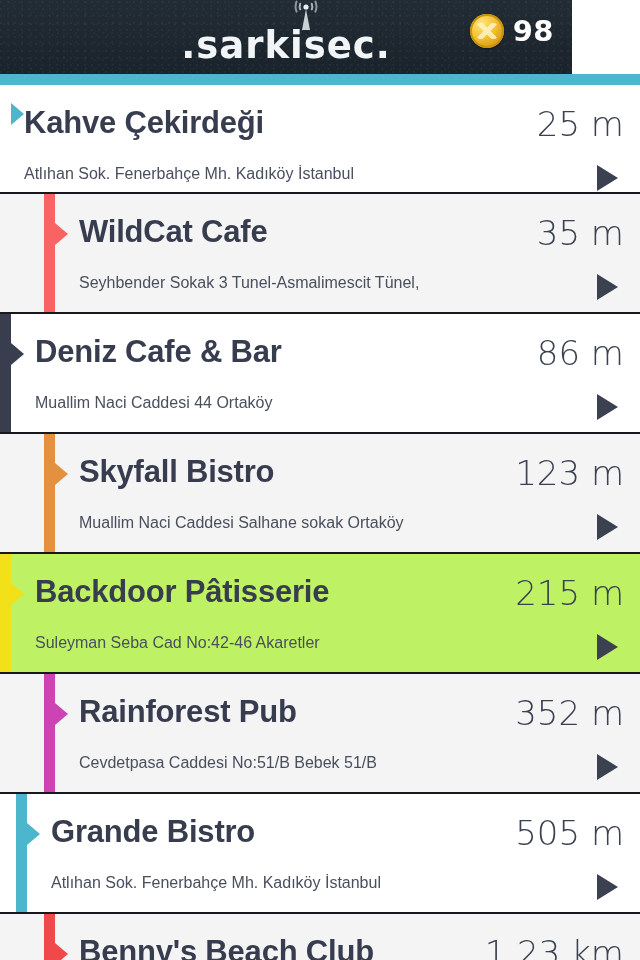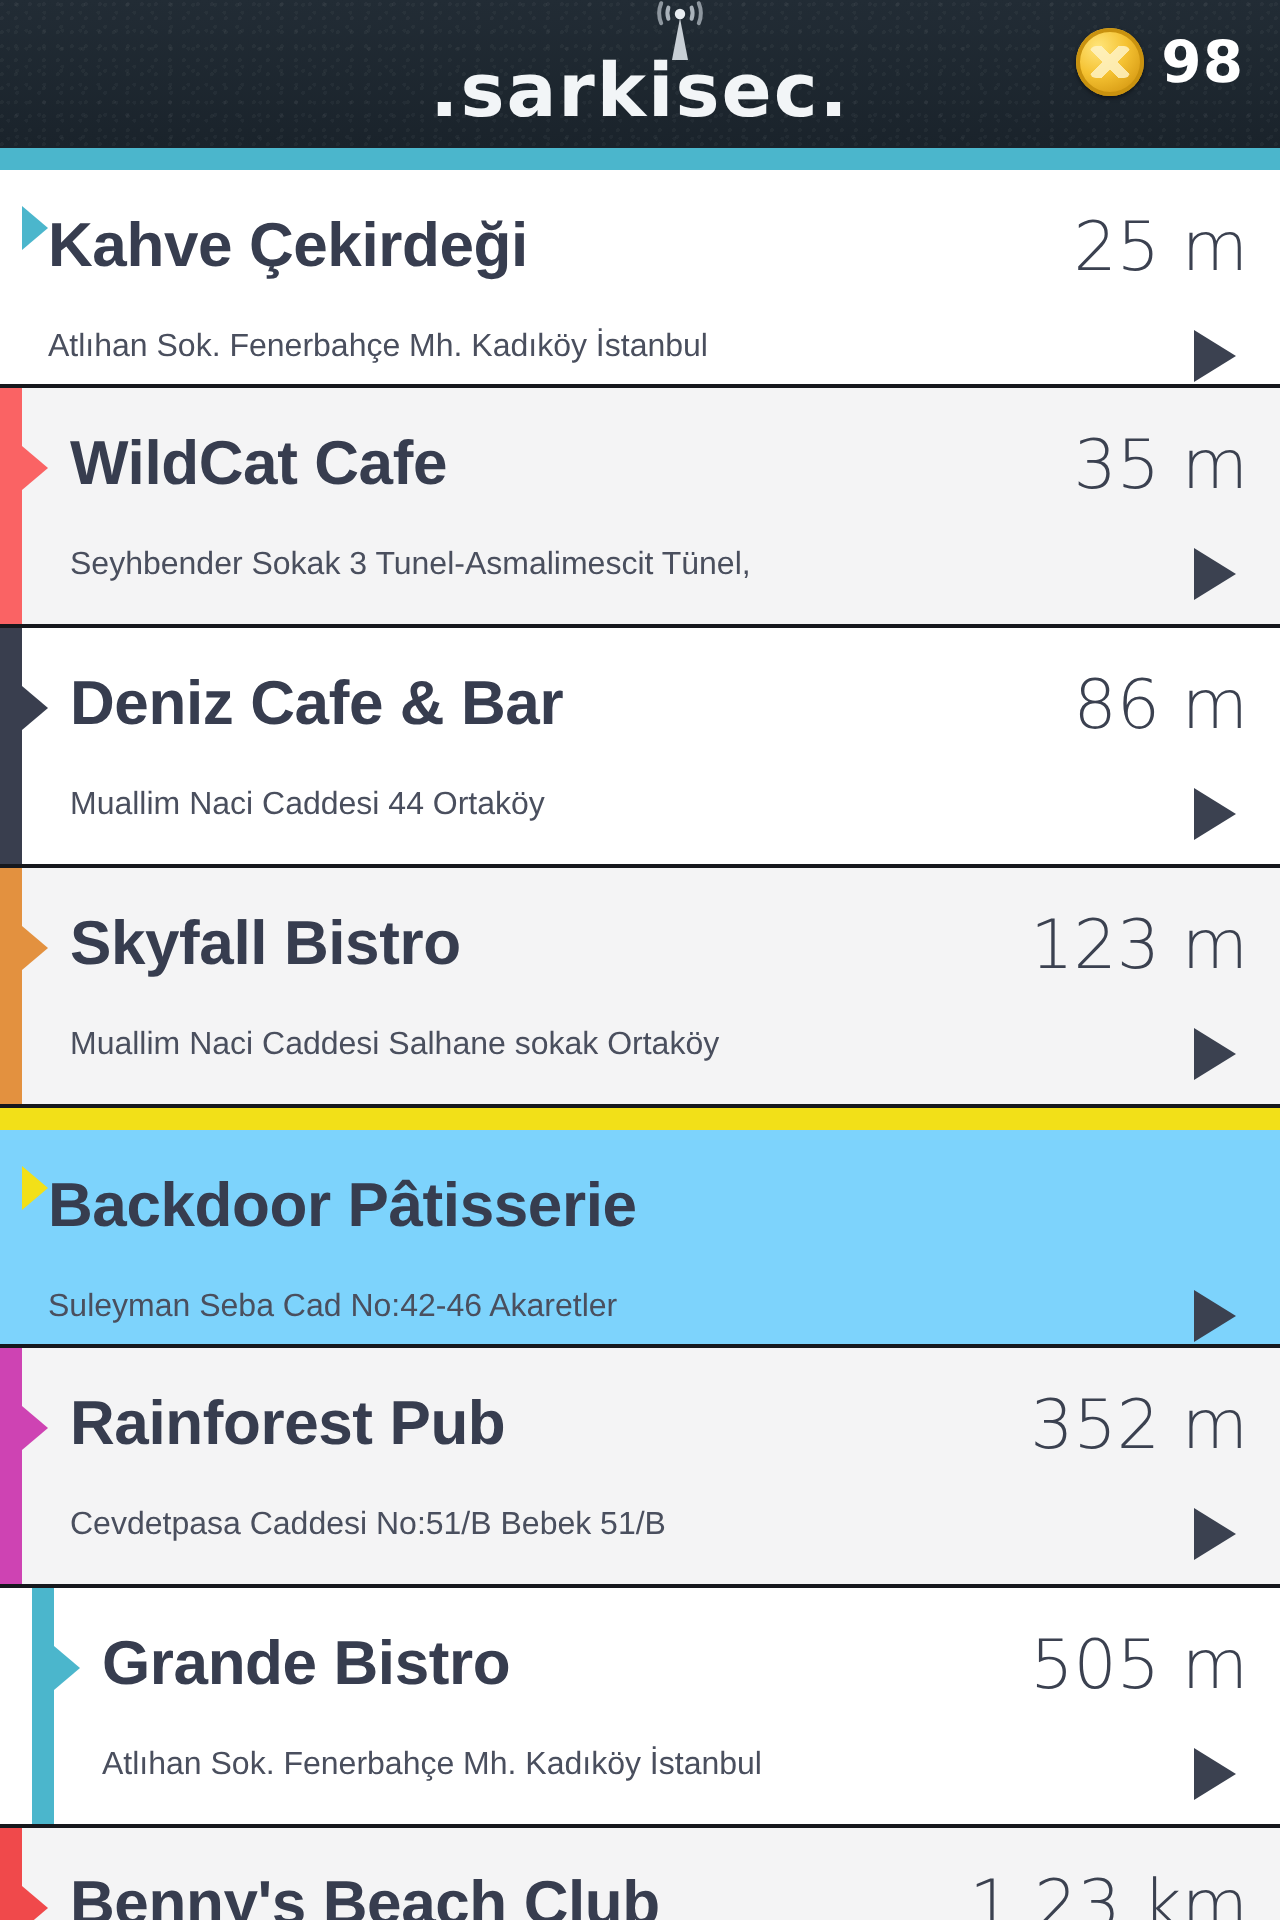--- a/index.html
+++ b/index.html
@@ -6,21 +6,21 @@
   html, body {
     width:640px; height:960px;
     background:#ffffff;
     font-family:"Liberation Sans", sans-serif;
     overflow:hidden;
   }
 
   
   #app-header {
     position:relative;
-    width:640px; height:74px;
+    width:572px; height:74px;
     background:#1d262e;
     background-image:
       radial-gradient(circle at 12% 30%, rgba(255,255,255,.035) 0 1px, transparent 1px),
       radial-gradient(circle at 47% 70%, rgba(255,255,255,.03) 0 1px, transparent 1px),
       radial-gradient(circle at 78% 22%, rgba(255,255,255,.03) 0 1px, transparent 1px),
       linear-gradient(180deg,#222c35 0%,#1a232b 100%);
     background-size:7px 7px, 9px 9px, 11px 11px, 100% 100%;
     overflow:hidden;
   }
   #brand-logo {
@@ -75,21 +75,21 @@
   
   #venue-list { width:640px; }
 
   .venue-row {
     position:relative;
     width:640px;
     height:120px;
     display:flex;
     border-bottom:2px solid #16181d;
   }
-  .venue-row.alt { background:#f4f4f5; }
+  .venue-row.alt { background:#f4f4f5;padding-left:44px; }
   .venue-row.plain { background:#ffffff; }
 
   .accent-strip {
     position:relative;
     flex:0 0 11px;
     height:100%;
   }
   .accent-strip .strip-pointer {
     position:absolute;
     left:11px;
@@ -207,26 +207,27 @@
       <div class="accent-strip" style="background: rgb(227, 145, 63); color: rgb(227, 145, 63);">
         <span class="strip-pointer"></span>
       </div>
       <div class="row-body">
         <div class="venue-title">Skyfall Bistro</div>
         <div class="venue-distance">123 m</div>
         <div class="venue-address">Muallim Naci Caddesi Salhane sokak Ortaköy</div>
         <span class="chevron-right-icon"></span>
       </div>
     </div>
-    <div class="venue-row plain" style="background: #7dd3fc; flex-direction: column;">
+    <div class="venue-row plain" style="background: #bef264;">
       <div class="accent-strip" style="background: rgb(242, 224, 24); color: rgb(242, 224, 24);">
         <span class="strip-pointer"></span>
       </div>
       <div class="row-body">
         <div class="venue-title">Backdoor Pâtisserie</div>
+        <div class="venue-distance">215 m</div>
         <div class="venue-address">Suleyman Seba Cad No:42-46 Akaretler</div>
         <span class="chevron-right-icon"></span>
       </div>
     </div>
     <div class="venue-row alt" style="background: rgb(244, 244, 245);">
       <div class="accent-strip" style="background: rgb(206, 67, 179); color: rgb(206, 67, 179);">
         <span class="strip-pointer"></span>
       </div>
       <div class="row-body">
         <div class="venue-title">Rainforest Pub</div>

